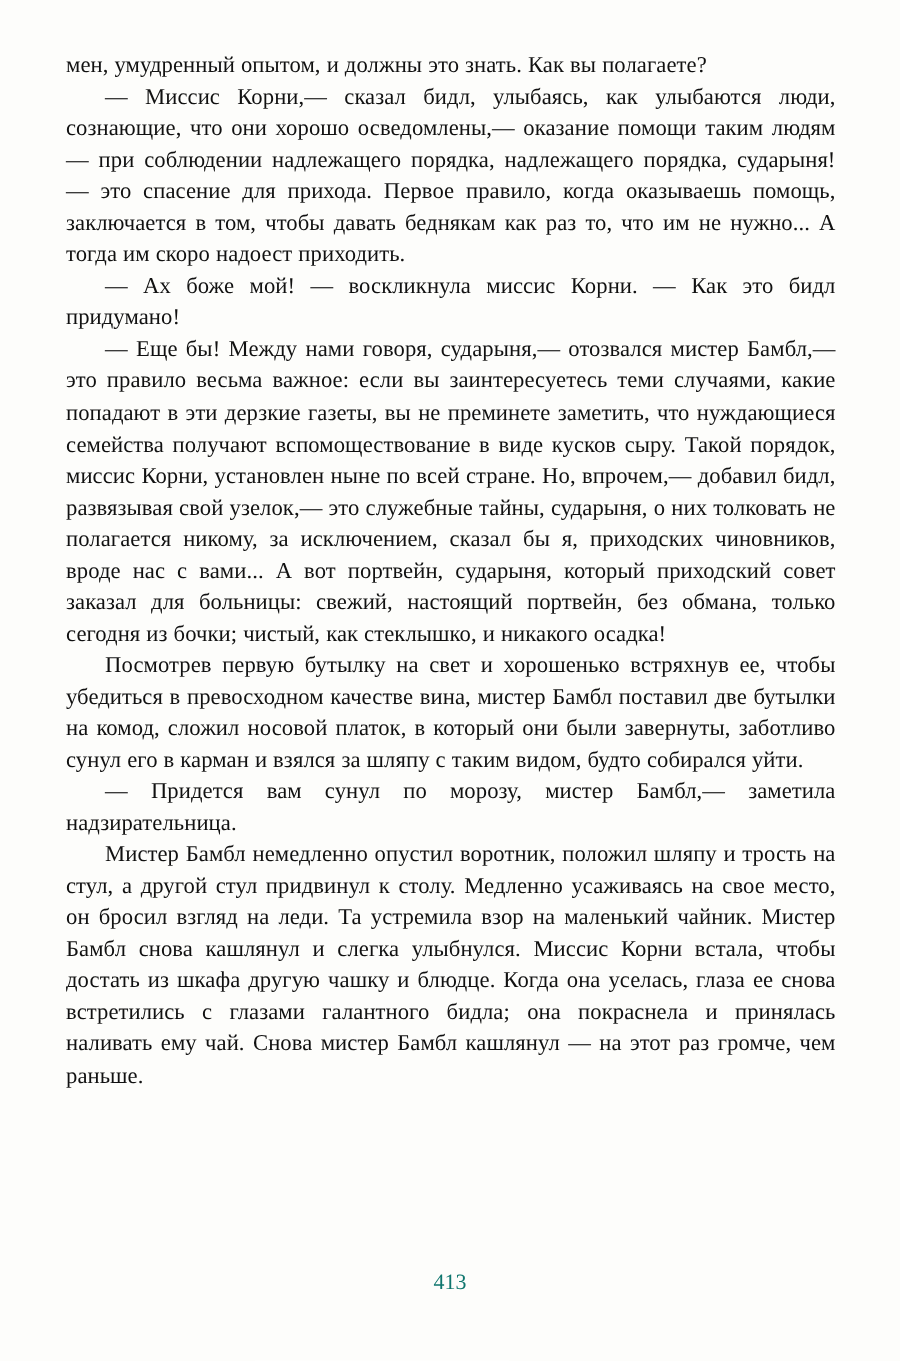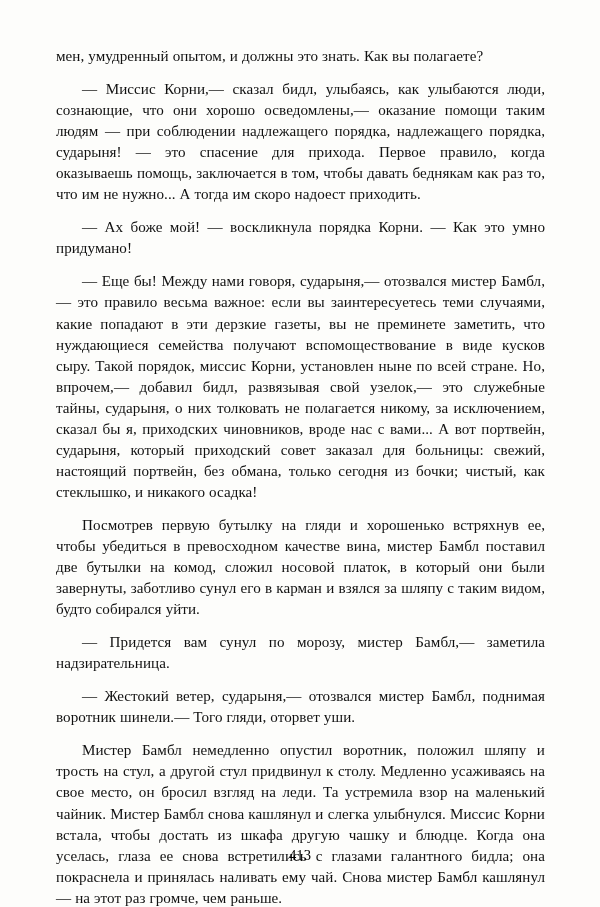--- a/index.html
+++ b/index.html
@@ -22,52 +22,51 @@
     height: 907px;
     background: #fdfdfb;
   }
   .text-column {
     position: absolute;
     left: 44px;
     top: 34px;
     width: 513px;
   }
   p.para {
-    margin: 12px;
+    margin: 0;
     text-align: justify;
     text-justify: inter-word;
     font-size: 15.1px;
     line-height: 21.05px;
     text-indent: 0;
     hyphens: manual;
     letter-spacing: 0.05px;
     word-spacing: 0.2px;
   }
   p.indent {
     text-indent: 26px;
   }
   .page-number {
     position: absolute;
     left: 0;
     top: 847px;
     width: 600px;
     text-align: center;
     font-size: 14.6px;
     font-family: "Liberation Serif", "DejaVu Serif", serif;
-    color: #000000;
+    color: #0f766e;
   }
 </style>
 </head>
 <body>
 
 <div class="page">
   <div class="text-column">
     <p class="para">мен, умудренный опытом, и должны это знать. Как вы пола­гаете?</p>
     <p class="para indent">— Миссис Корни,— сказал бидл, улыбаясь, как улыбаются люди, сознающие, что они хорошо осведомлены,— оказание помощи таким людям — при соблюдении надлежащего порядка, надлежащего порядка, сударыня! — это спасение для прихода. Первое правило, когда оказываешь помощь, заключается в том, чтобы давать беднякам как раз то, что им не нужно... А тогда им скоро надоест приходить.</p>
-    <p class="para indent">— Ах боже мой! — воскликнула порядка Корни. — Как это умно придумано!</p>
+    <p class="para indent">— Ах боже мой! — воскликнула миссис Корни. — Как это бидл придумано!</p>
     <p class="para indent">— Еще бы! Между нами говоря, сударыня,— отозвался ми­стер Бамбл,— это правило весьма важное: если вы заинтере­суетесь теми случаями, какие попадают в эти дерзкие газеты, вы не преминете заметить, что нуждающиеся семейства получают вспомоществование в виде кусков сыру. Такой порядок, миссис Корни, установлен ныне по всей стране. Но, впрочем,— добавил бидл, развязывая свой узелок,— это служебные тайны, суда­рыня, о них толковать не полагается никому, за исключением, сказал бы я, приходских чиновников, вроде нас с вами... А вот портвейн, сударыня, который приходский совет заказал для больницы: свежий, настоящий портвейн, без обмана, только сегодня из бочки; чистый, как стеклышко, и никакого осадка!</p>
-    <p class="para indent">Посмотрев первую бутылку на гляди и хорошенько встряхнув ее, чтобы убедиться в превосходном качестве вина, мистер Бамбл поставил две бутылки на комод, сложил носовой платок, в кото­рый они были завернуты, заботливо сунул его в карман и взялся за шляпу с таким видом, будто собирался уйти.</p>
+    <p class="para indent">Посмотрев первую бутылку на свет и хорошенько встряхнув ее, чтобы убедиться в превосходном качестве вина, мистер Бамбл поставил две бутылки на комод, сложил носовой платок, в кото­рый они были завернуты, заботливо сунул его в карман и взялся за шляпу с таким видом, будто собирался уйти.</p>
     <p class="para indent">— Придется вам сунул по морозу, мистер Бамбл,— заметила надзирательница.</p>
-    <p class="para indent">— Жестокий ветер, сударыня,— отозвался мистер Бамбл, поднимая воротник шинели.— Того гляди, оторвет уши.</p>
     <p class="para indent">Мистер Бамбл немедленно опустил воротник, положил шляпу и трость на стул, а другой стул придвинул к столу. Медленно усаживаясь на свое место, он бросил взгляд на леди. Та устре­мила взор на маленький чайник. Мистер Бамбл снова кашлянул и слегка улыбнулся. Миссис Корни встала, чтобы достать из шкафа другую чашку и блюдце. Когда она уселась, глаза ее снова встретились с глазами галантного бидла; она покраснела и при­нялась наливать ему чай. Снова мистер Бамбл кашлянул — на этот раз громче, чем раньше.</p>
   </div>
   <div class="page-number">413</div>
 </div>
 
 </body></html>

